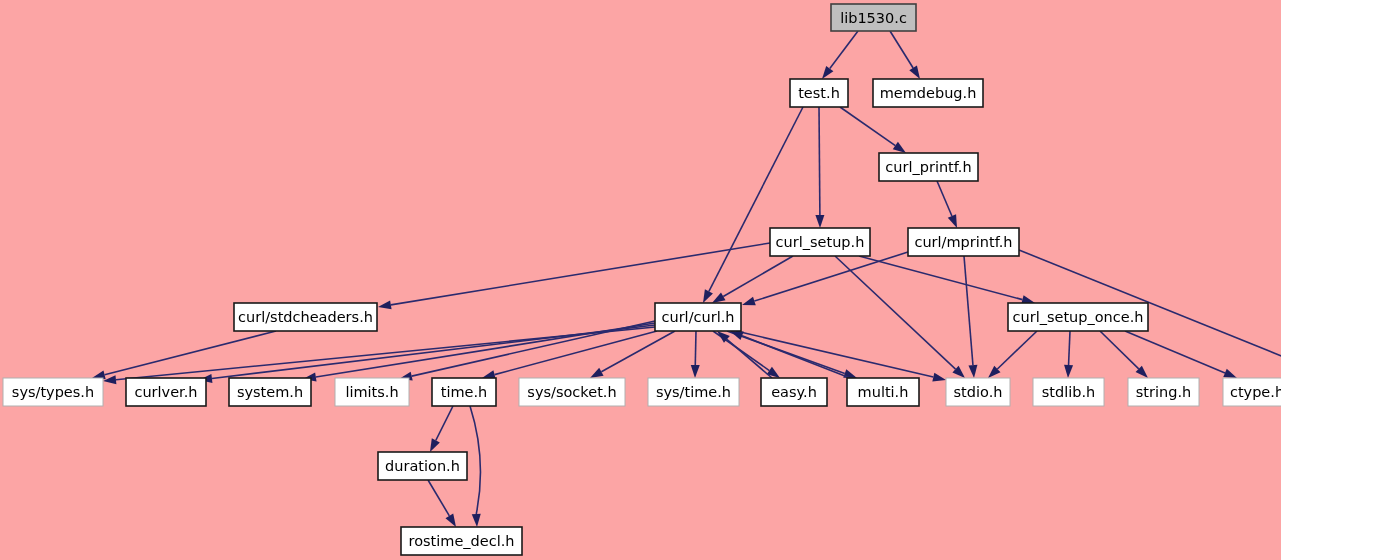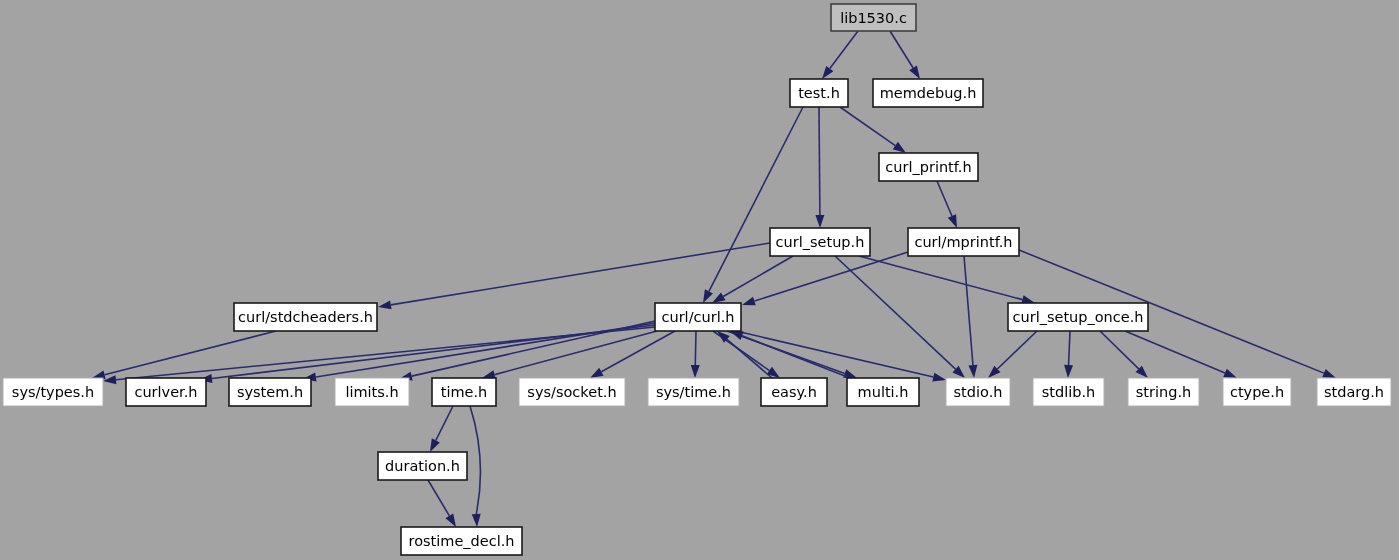--- a/index.html
+++ b/index.html
@@ -5,23 +5,23 @@
   html, body {
     margin: 0;
     padding: 0;
     background: #ffffff;
   }
   body {
     font-family: "DejaVu Sans", sans-serif;
   }
   #graph-root {
     position: relative;
-    width: 1399px;
+    width: 1281px;
     height: 560px;
-    background: #a3a3a3;
+    background: #fca5a5;
     overflow: hidden;
   }
   svg#graph-canvas {
     position: absolute;
     left: 0;
     top: 0;
     width: 1399px;
     height: 560px;
     display: block;
   }

